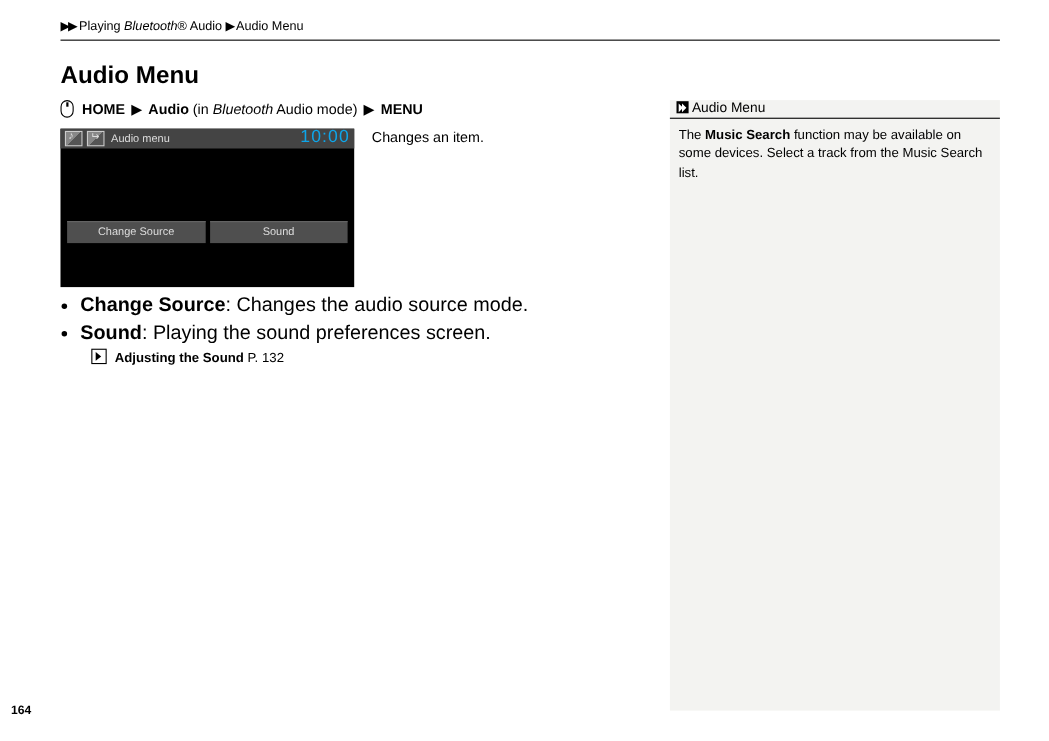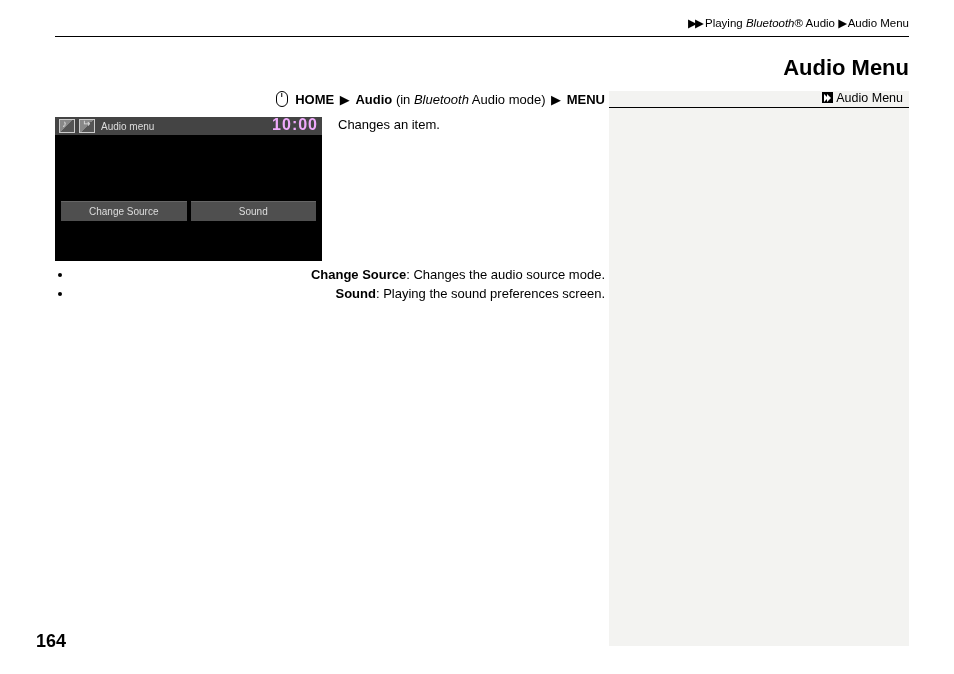--- a/index.html
+++ b/index.html
@@ -12,21 +12,20 @@
     width: 954px;
     height: 674px;
     position: relative;
     box-sizing: border-box;
   }
   .page {
     padding: 16px 45px 0 55px;
     position: relative;
     height: 100%;
     box-sizing: border-box;
-    text-align: right;
   }
   .crumb {
     font-size: 11.5px;
     color: #000;
     margin-bottom: 3px;
     padding-bottom: 3px;
   }
   .crumb .tri { letter-spacing: -2px; }
   .crumb-underline {
     border-bottom: 1px solid #000;
@@ -106,22 +105,22 @@
   .screen-top .label {
     font-size: 10px;
     color:#ddd;
     margin-left:6px;
   }
   .screen-top .clock {
     position:absolute;
     right:4px;
     top:-1px;
     font-size: 16px;
-    font-weight:bold;
-    color:#f0abfc;
+    font-weight:normal;
+    color:#0ea5e9;
     letter-spacing:1px;
     font-family: Arial, sans-serif;
   }
   .screen-buttons {
     position:absolute;
     left:0; right:0;
     bottom: 40px;
     display:flex;
     gap: 4px;
     padding: 0 6px;
@@ -134,21 +133,21 @@
     font-size:10px;
     display:flex;
     align-items:center;
     justify-content:center;
     border-top: 1px solid #666;
   }
   .instr { font-size: 13px; }
 
   .follow { font-size: 13px; margin-top: 16px; }
   ul.items { margin: 6px 0 0 0; padding-left: 18px; }
-  ul.items li { margin-bottom: 4px; font-size: 13px; }
+  ul.items li { margin-bottom: 4px; font-size: 18px; }
   .xref { margin-left: 28px; font-size: 12px; margin-top:4px; }
   .xref-icon {
     display:inline-block;
     width:12px; height:12px;
     border:1.5px solid #000;
     position:relative;
     vertical-align:-2px;
     margin-right:4px;
   }
   .xref-icon::after {
@@ -193,23 +192,23 @@
     border-left:4px solid #fff;
   }
   .side-body {
     padding: 6px 8px;
     font-size: 12px;
     line-height: 1.45;
   }
 
   .page-num {
     position:absolute;
-    left:36px;
+    left:10px;
     bottom:22px;
-    font-size:18px;
+    font-size:11px;
     font-weight:bold;
   }
 </style>
 </head>
 <body>
 
 <div class="page">
 
   <div class="crumb">
     <span class="tri">▶▶</span>
@@ -250,25 +249,32 @@
       </div>
 
       <ul class="items">
         <li>
           <b>Change Source</b><span>: Changes the audio source mode.</span>
         </li>
         <li>
           <b>Sound</b><span>: Playing the sound preferences screen.</span>
         </li>
       </ul>
+      <div class="xref">
+        <span class="xref-icon"></span>
+        <b>Adjusting the Sound</b><span> P. 132</span>
+      </div>
 
     </div>
 
     <div class="col-right">
       <div class="side-head">
         <span class="s-ico"></span><span>Audio Menu</span>
       </div>
+      <div class="side-body">
+        <span>The </span><b>Music Search</b><span> function may be available on some devices. Select a track from the Music Search list.</span>
+      </div>
     </div>
   </div>
 
   <div class="page-num">164</div>
 
 </div>
 
 </body></html>

